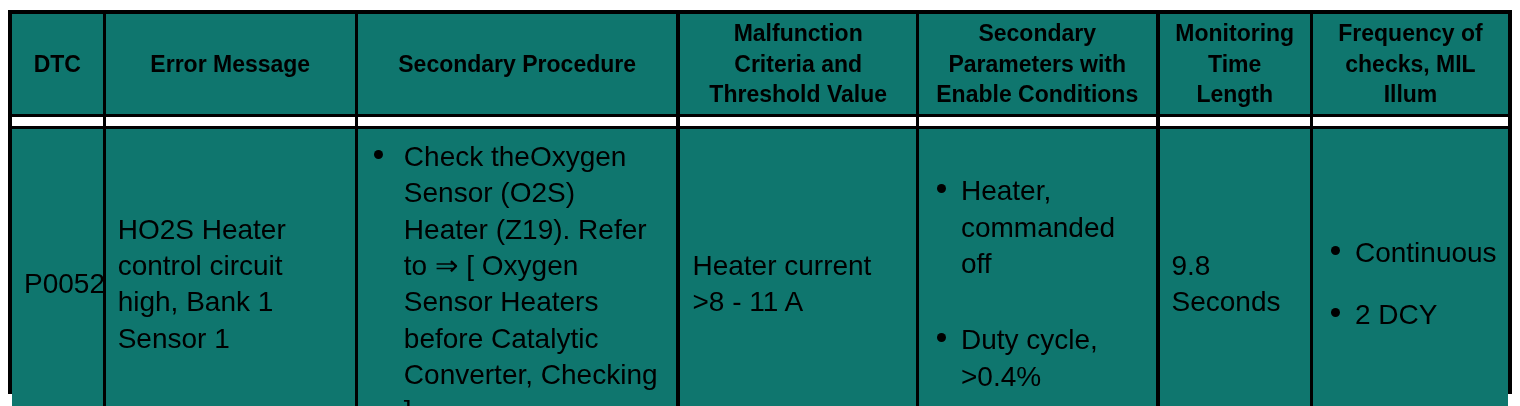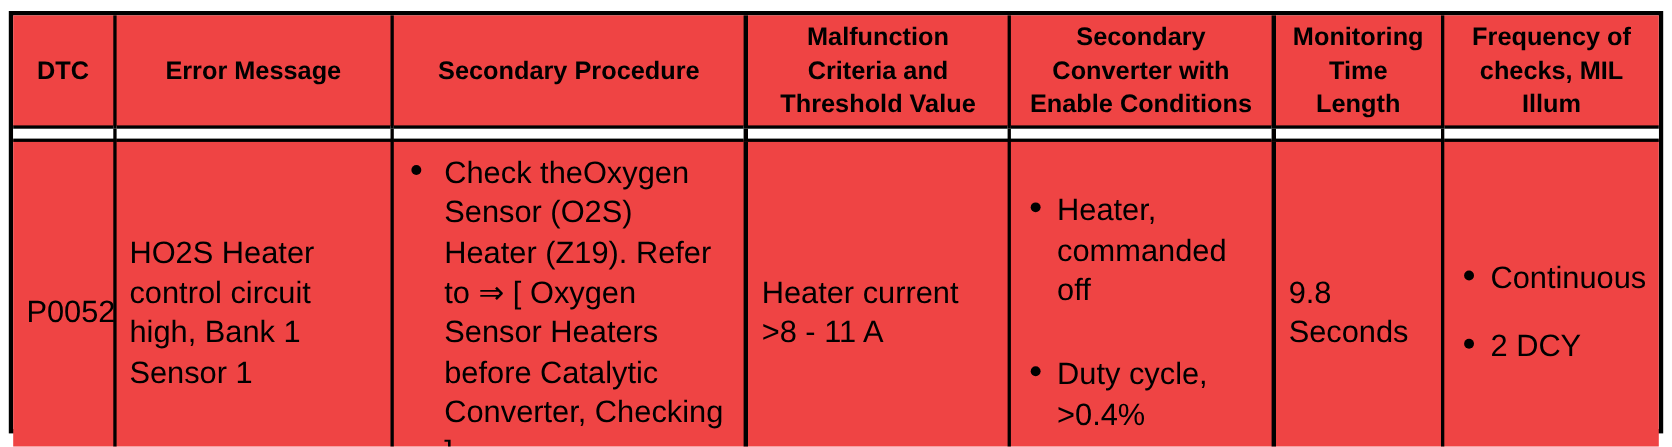--- a/index.html
+++ b/index.html
@@ -41,21 +41,21 @@
     table-layout: fixed;
     border-collapse: collapse;
   }
 
   .row { display: table-row; }
   .cell {
     display: table-cell;
     box-sizing: border-box;
     border-right: 3px solid #000000;
     vertical-align: middle;
-    background: #ef4444;
+    background: #0f766e;
   }
   .cell.last { border-right: none; }
 
   
   .c-dtc      { width: 91px; }
   .c-error    { width: 249px; }
   .c-diag     { width: 318px; }
   .c-malf     { width: 236px; }
   .c-sec      { width: 237px; }
   .c-mon      { width: 152px; }
@@ -152,21 +152,21 @@
         <div class="cell c-diag thick-right">
           <span class="cell-text nowrapish">Secondary Procedure</span>
         </div>
         <div class="cell c-malf">
           <span class="cell-text nowrapish">Malfunction
 Criteria and
 Threshold Value</span>
         </div>
         <div class="cell c-sec thick-right">
           <span class="cell-text nowrapish">Secondary
-Converter with
+Parameters with
 Enable Conditions</span>
         </div>
         <div class="cell c-mon">
           <span class="cell-text nowrapish">Monitoring
 Time
 Length</span>
         </div>
         <div class="cell c-freq last">
           <span class="cell-text nowrapish">Frequency of
 checks, MIL

